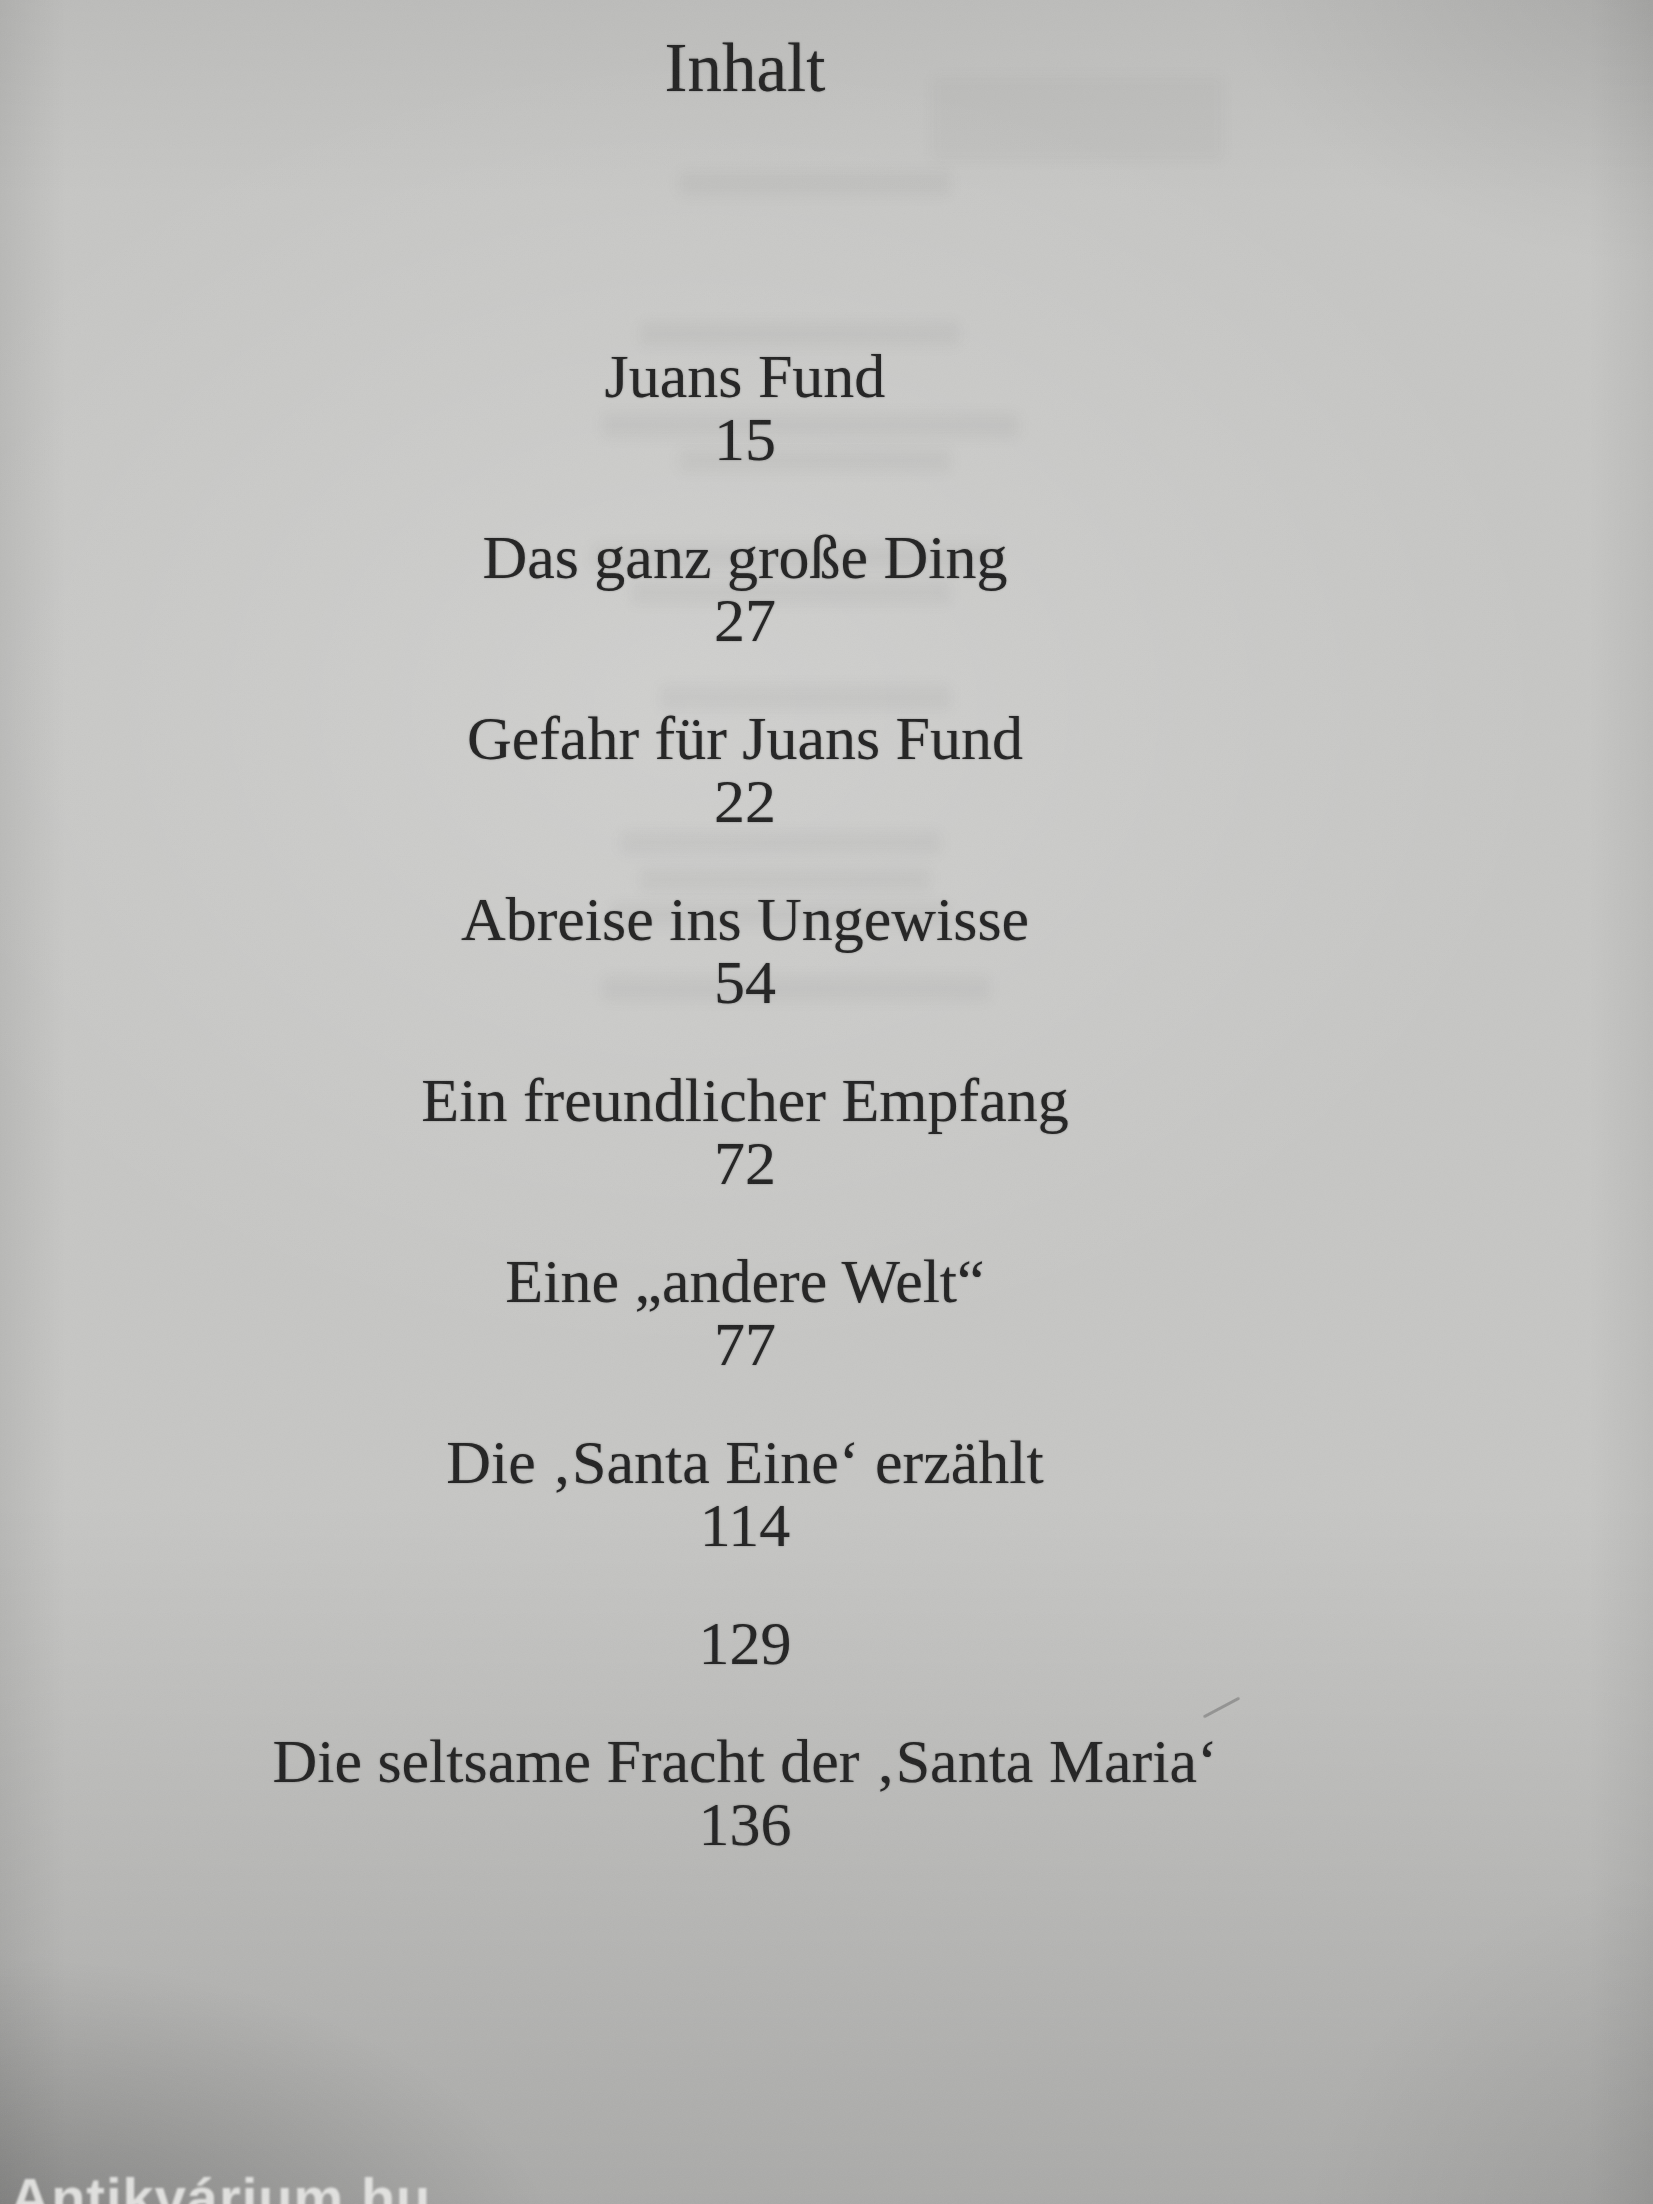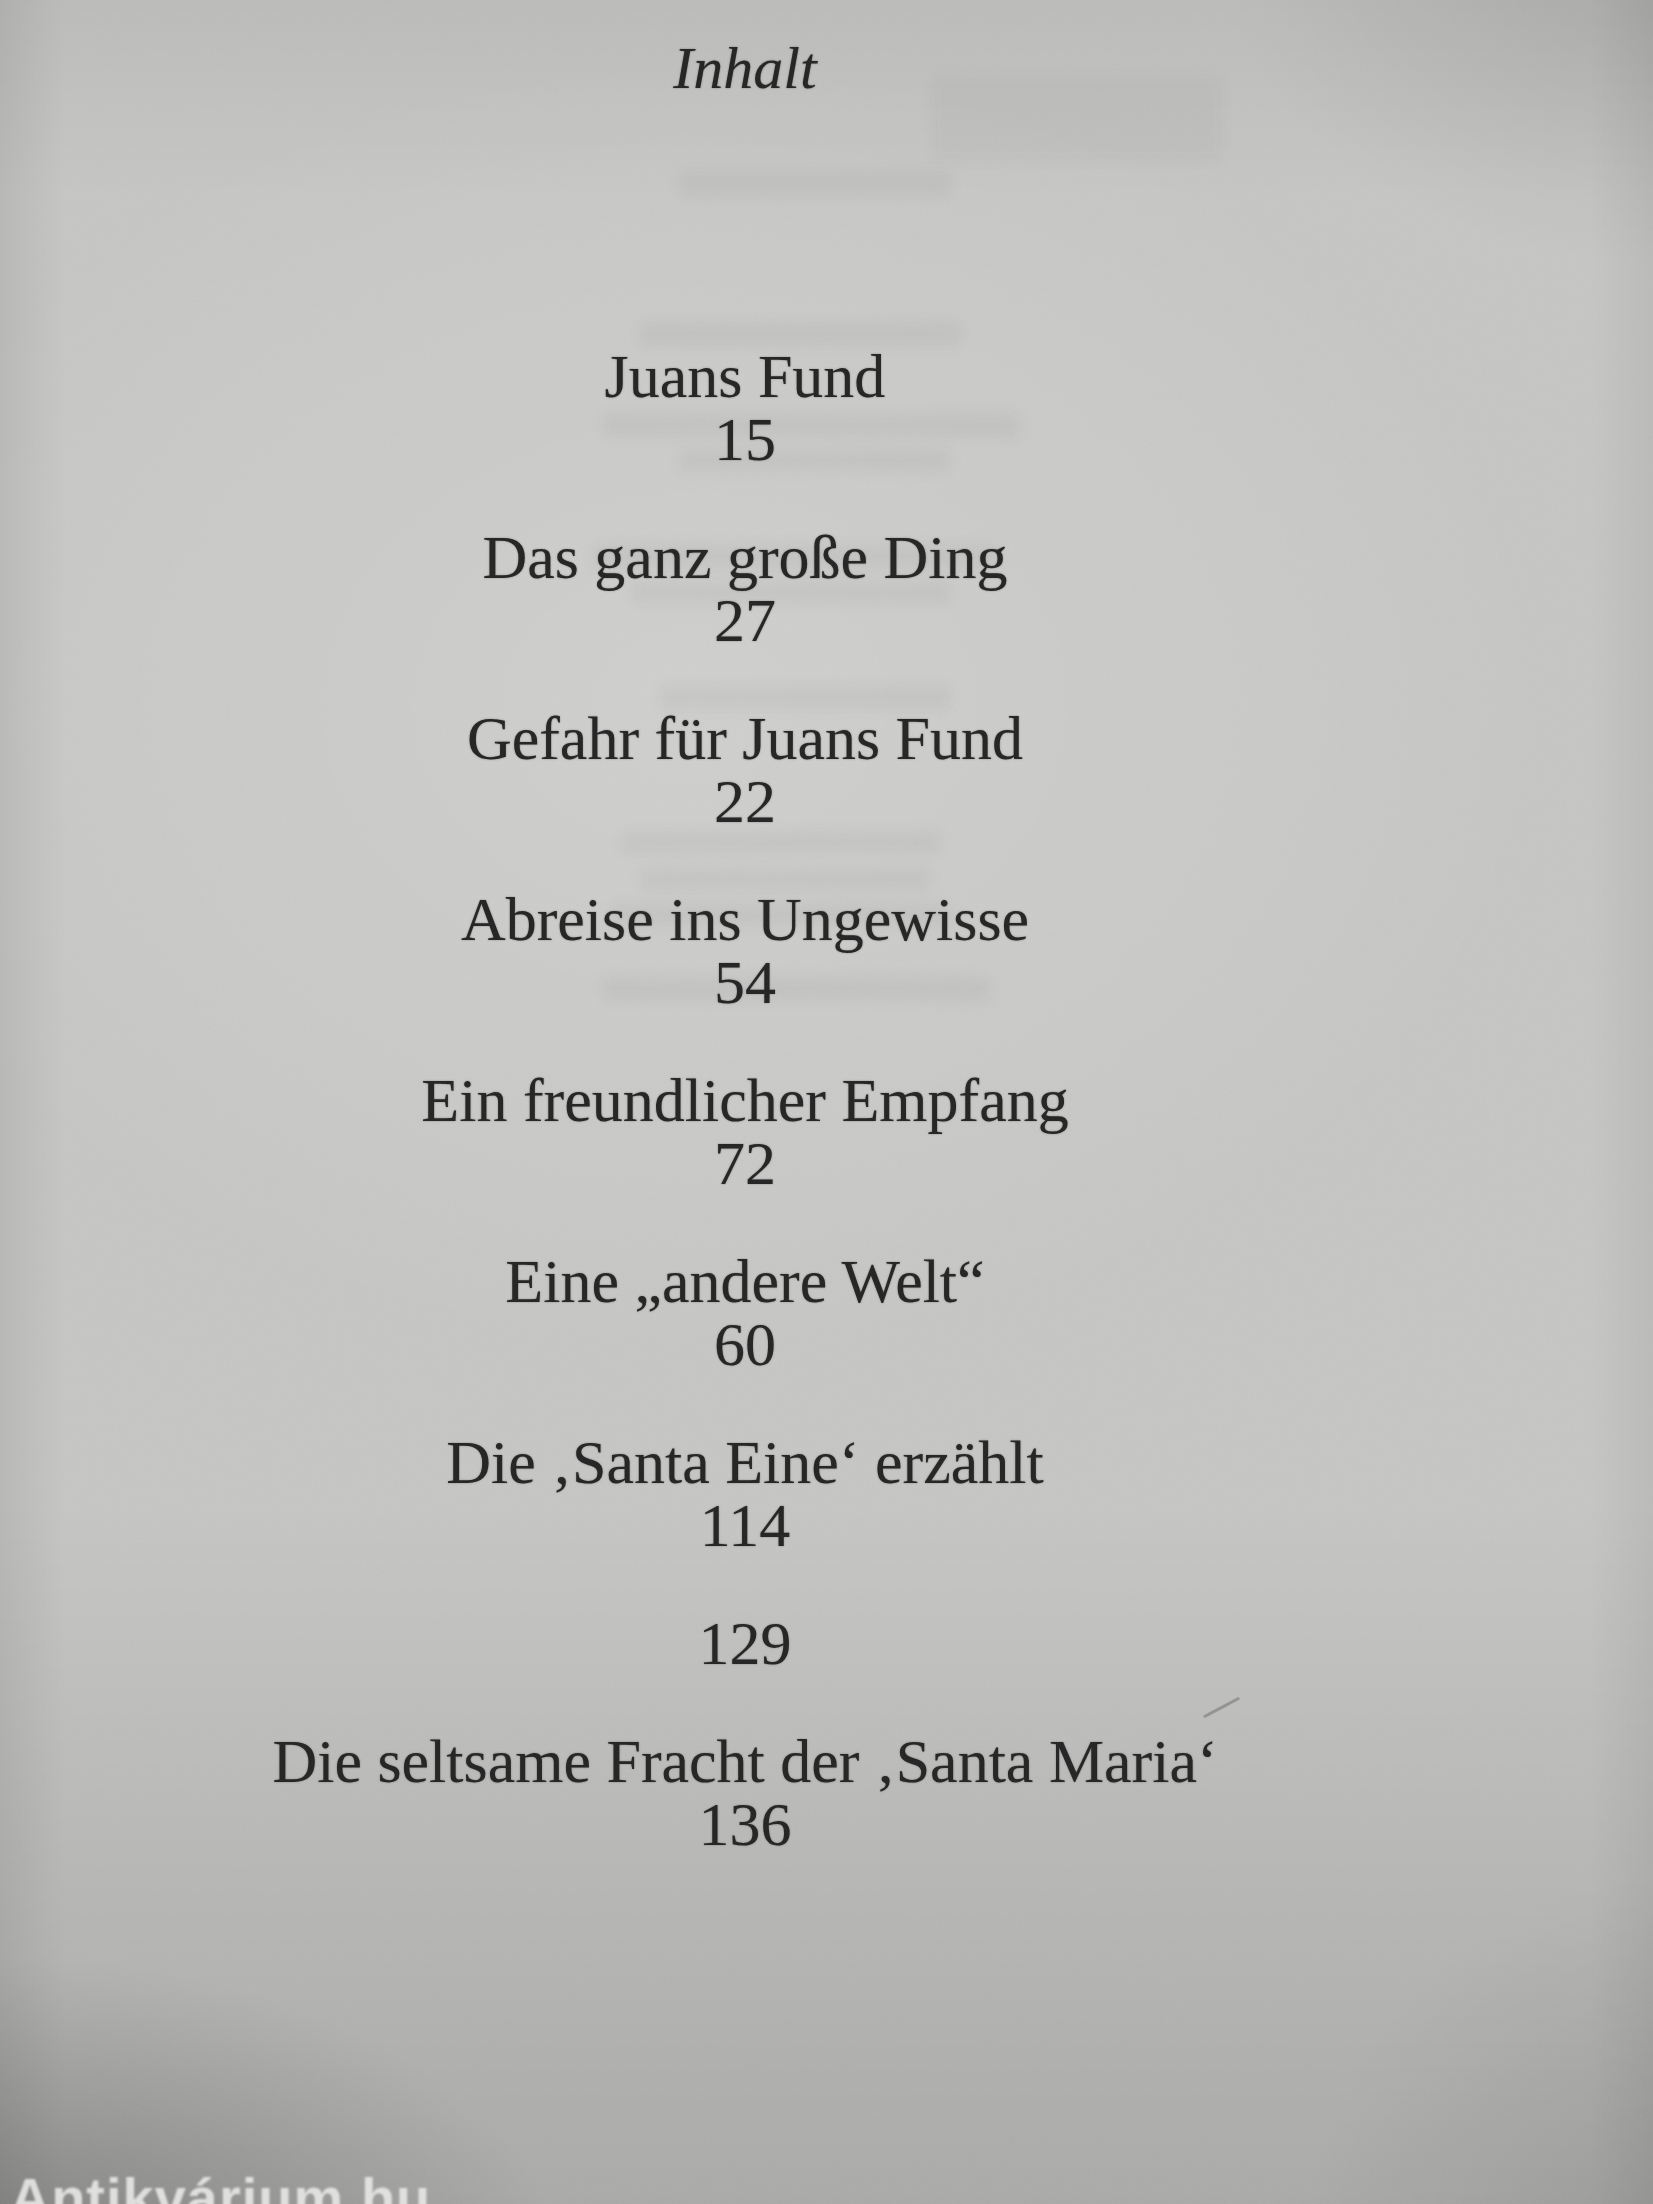--- a/index.html
+++ b/index.html
@@ -27,23 +27,22 @@
   
   .column{
     position:absolute;
     left:0;top:0;
     width:1490px;
     text-align:center;
   }
   .title{
     position:absolute;
     top:17.5px;left:0;width:100%;
-    font-style:italic;
     font-weight:normal;
-    font-size:60px;
+    font-size:69px;
     line-height:101px;
     color:var(--ink);
     text-shadow:0 0 1.9px rgba(35,35,35,0.5);
   }
   .toc{
     position:absolute;
     top:345px;left:0;width:100%;
   }
   .entry{margin-bottom:55px;}
   .entry-title,.entry-page{
@@ -141,21 +140,21 @@
       <div class="entry-page">54</div>
     </div>
 
     <div class="entry">
       <div class="entry-title">Ein freundlicher Empfang</div>
       <div class="entry-page">72</div>
     </div>
 
     <div class="entry">
       <div class="entry-title">Eine „andere Welt“</div>
-      <div class="entry-page">60</div>
+      <div class="entry-page">77</div>
     </div>
 
     <div class="entry">
     </div>
 
     <div class="entry">
       <div class="entry-title">Die ‚Santa Eine‘ erzählt</div>
       <div class="entry-page">114</div>
     </div>
 

